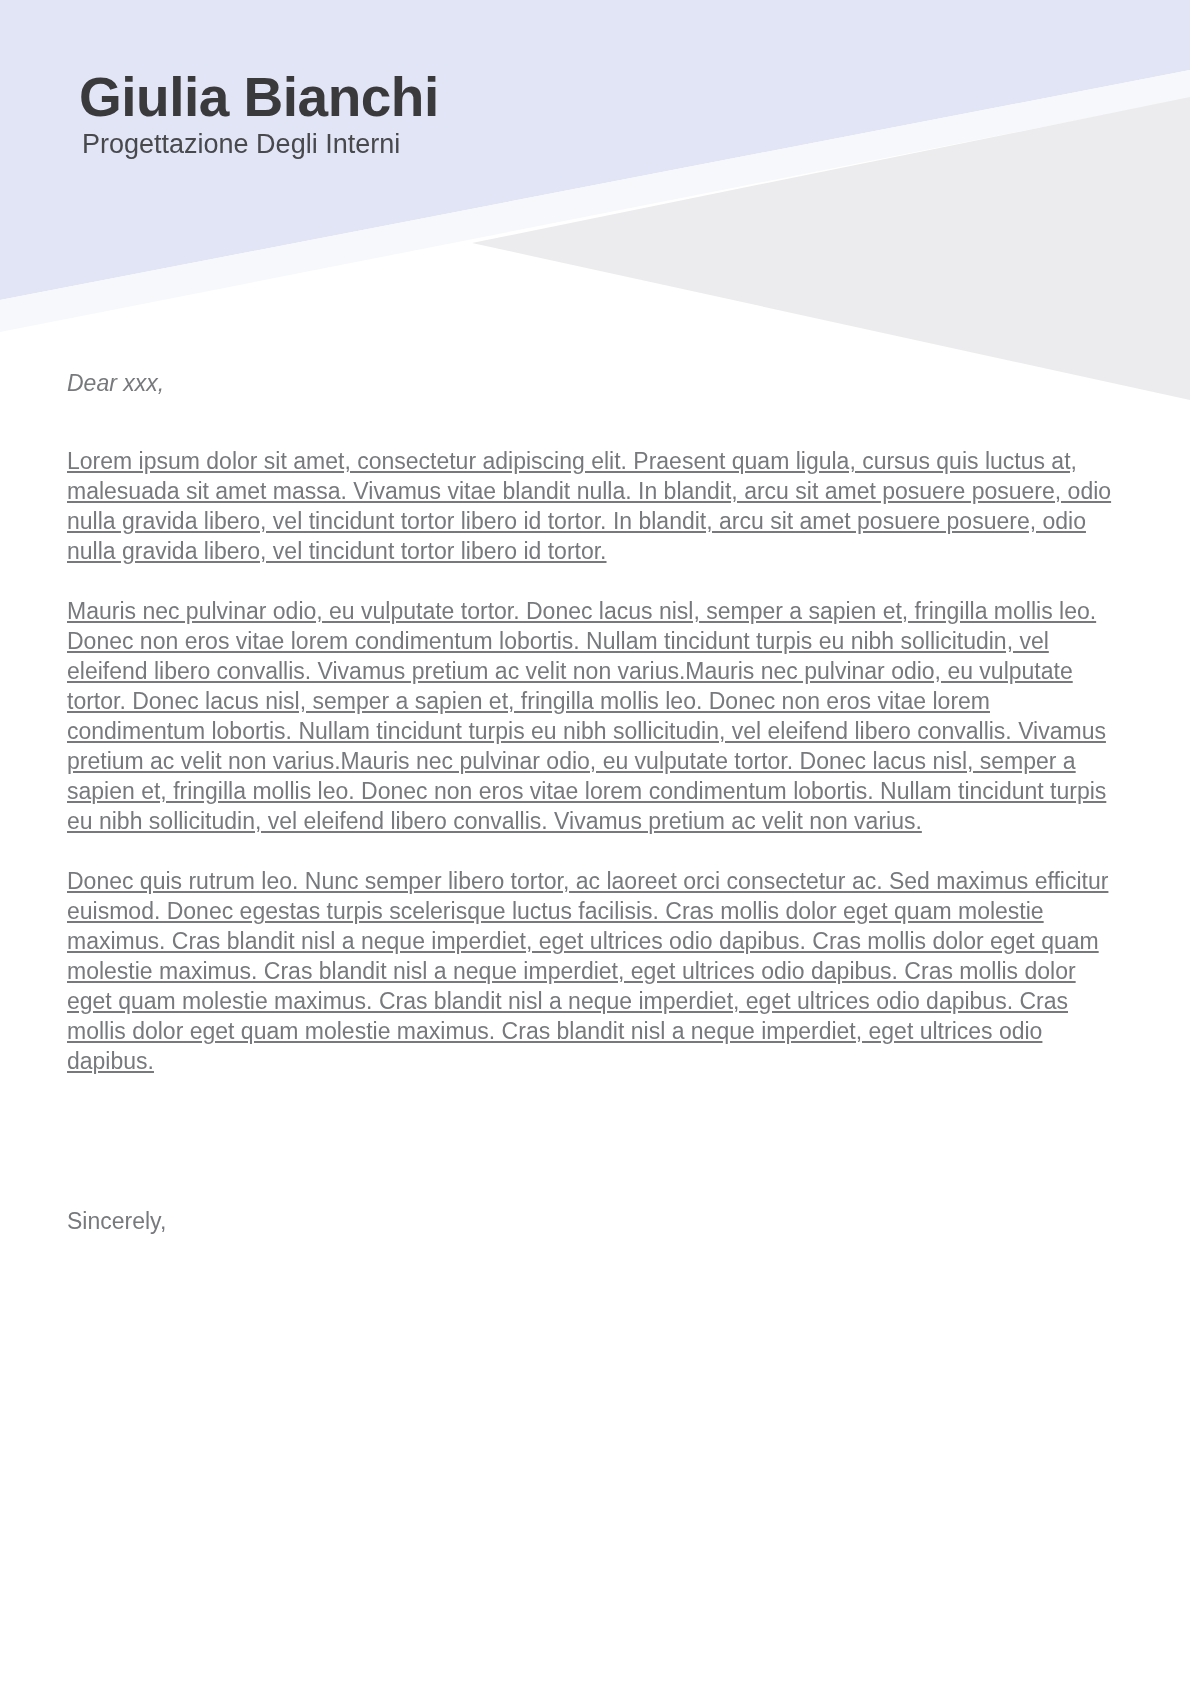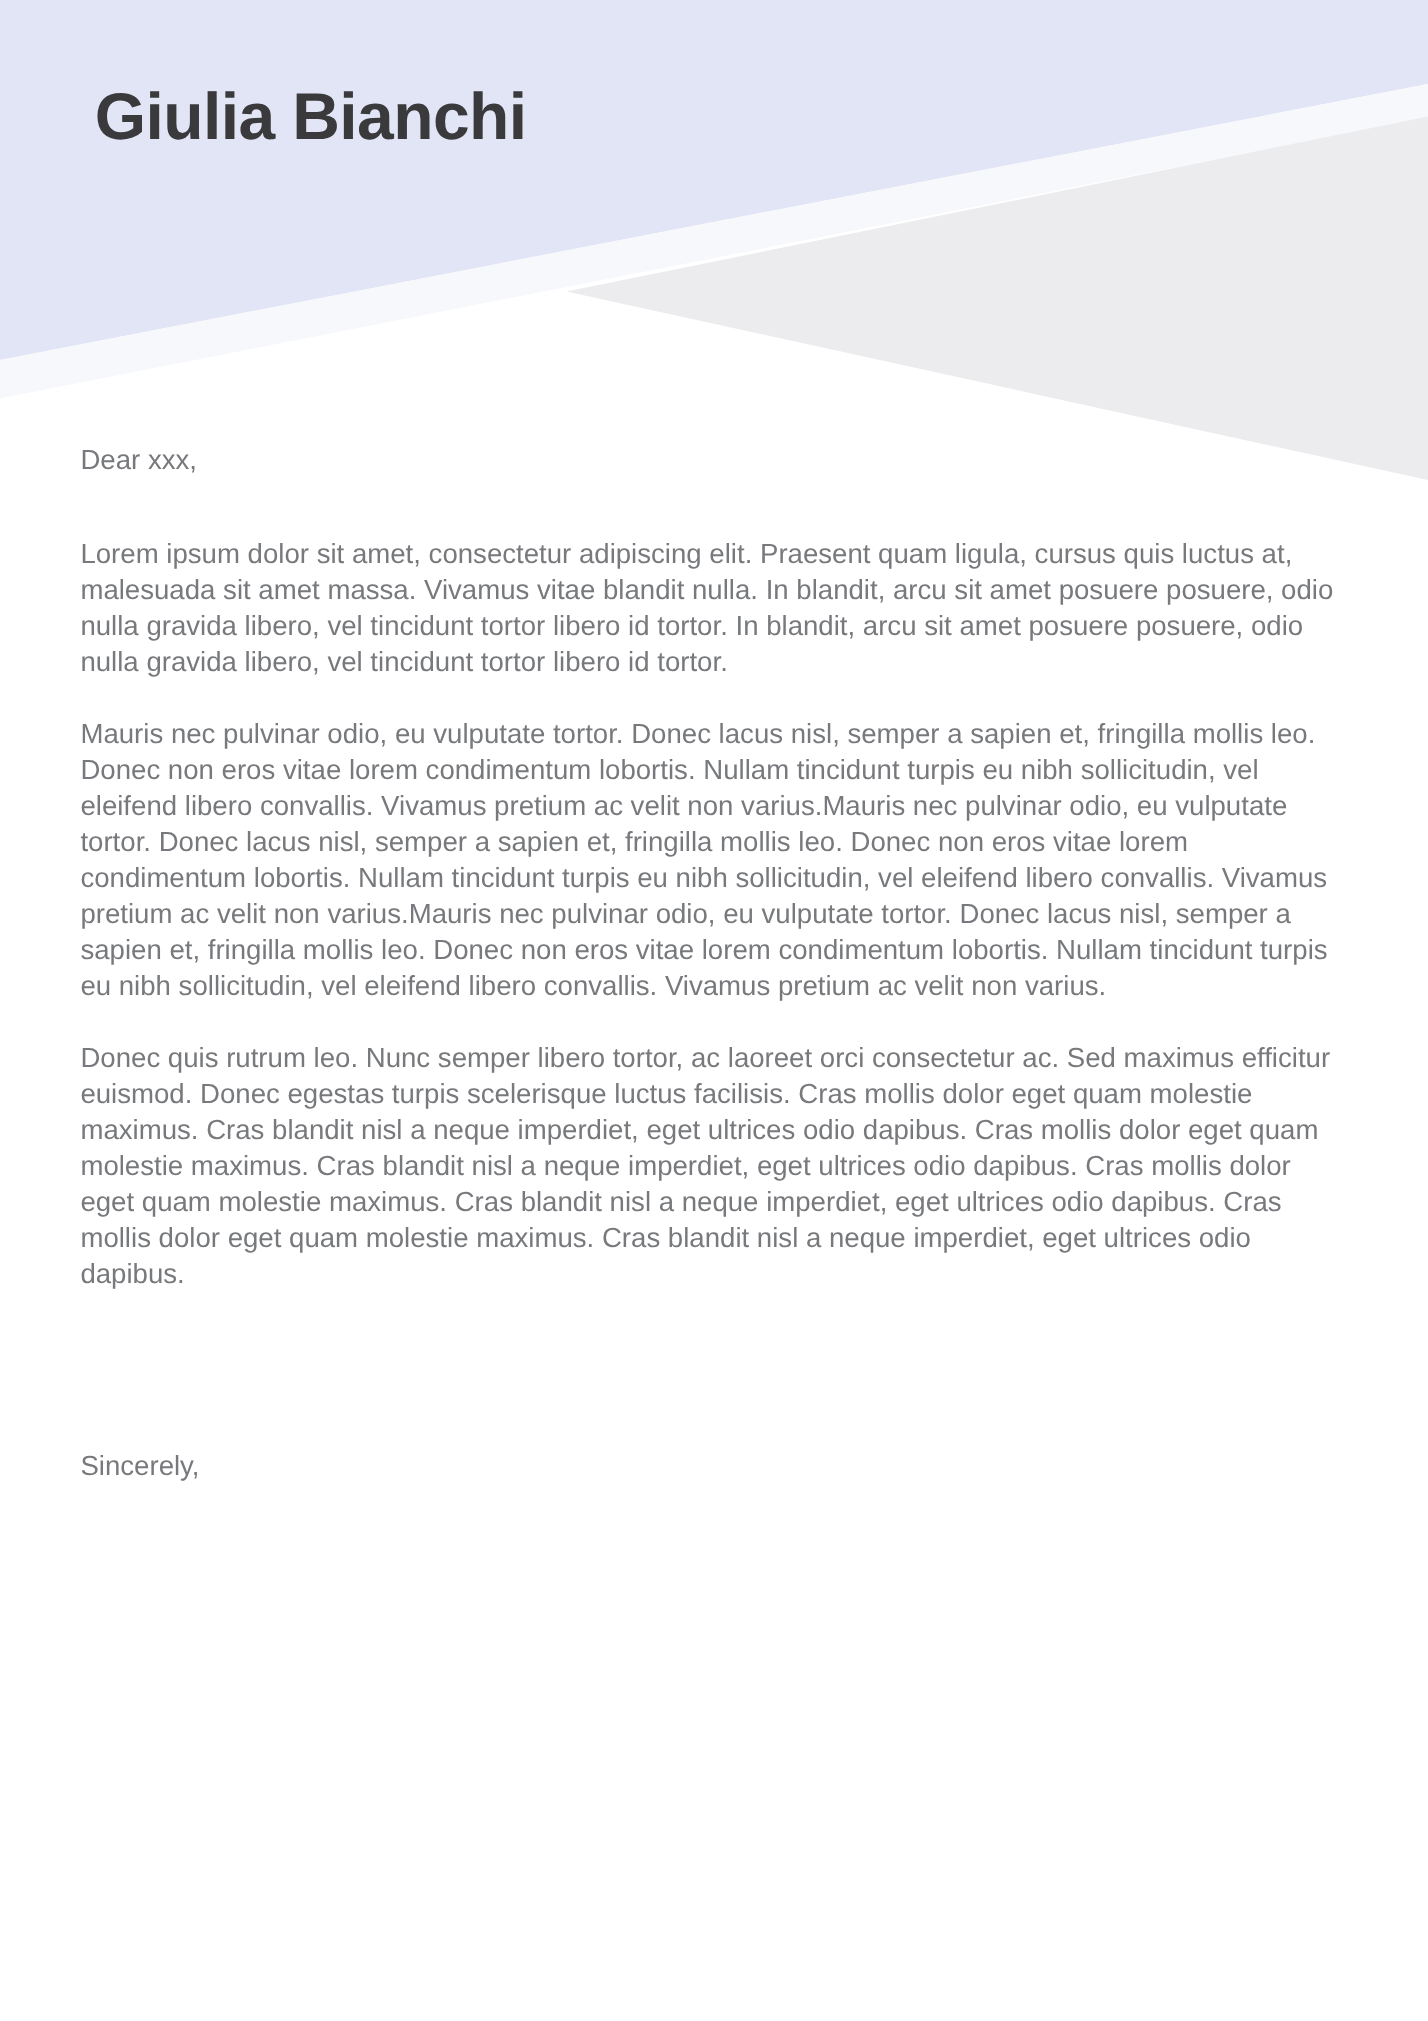--- a/index.html
+++ b/index.html
@@ -52,23 +52,25 @@
   .letter-body {
     position: absolute;
     left: 67px;
     top: 368px;
     width: 1048px;
     font-size: 23px;
     line-height: 30px;
   }
   .greeting {
     margin: 0 0 48px 0;
+    font-style: italic;
   }
   .paragraph {
     margin: 0 0 30px 0;
+    text-decoration: underline;
   }
   .closing {
     margin: 130px 0 0 0;
   }
   .signature {
     margin: 15px 0 0 0;
   }
 </style>
 </head>
 <body>
@@ -78,20 +80,21 @@
   <svg class="bg-shapes" viewBox="0 0 1190 1684" preserveAspectRatio="none">
     <polygon points="0,0 1190,0 1190,70 0,300" fill="#e2e5f6"></polygon>
     <polygon points="0,300 1190,70 1190,98 0,332" fill="#f7f8fb"></polygon>
     <polygon points="472,243 1190,97 1190,400" fill="#ececee"></polygon>
     <polygon points="0,1648 1190,1575 1190,1684 0,1684" fill="#edeffa"></polygon>
     <polygon points="0,1652 1190,1596 1190,1684 0,1684" fill="#e2e5f5"></polygon>
   </svg>
 
   <div class="header-name" style="color:#3a3a3c;">Giulia Bianchi</div>
 
+  <div class="header-subtitle" style="color:#47494c;">Progettazione Degli Interni</div>
 
 
   <div class="letter-body" style="color:#77797c;">
     <p class="greeting">Dear xxx,</p>
     <p class="paragraph">Lorem ipsum dolor sit amet, consectetur adipiscing elit. Praesent quam ligula, cursus quis luctus at, malesuada sit amet massa. Vivamus vitae blandit nulla. In blandit, arcu sit amet posuere posuere, odio nulla gravida libero, vel tincidunt tortor libero id tortor. In blandit, arcu sit amet posuere posuere, odio nulla gravida libero, vel tincidunt tortor libero id tortor.</p>
     <p class="paragraph">Mauris nec pulvinar odio, eu vulputate tortor. Donec lacus nisl, semper a sapien et, fringilla mollis leo. Donec non eros vitae lorem condimentum lobortis. Nullam tincidunt turpis eu nibh sollicitudin, vel eleifend libero convallis. Vivamus pretium ac velit non varius.Mauris nec pulvinar odio, eu vulputate tortor. Donec lacus nisl, semper a sapien et, fringilla mollis leo. Donec non eros vitae lorem condimentum lobortis. Nullam tincidunt turpis eu nibh sollicitudin, vel eleifend libero convallis. Vivamus pretium ac velit non varius.Mauris nec pulvinar odio, eu vulputate tortor. Donec lacus nisl, semper a sapien et, fringilla mollis leo. Donec non eros vitae lorem condimentum lobortis. Nullam tincidunt turpis eu nibh sollicitudin, vel eleifend libero convallis. Vivamus pretium ac velit non varius.</p>
     <p class="paragraph">Donec quis rutrum leo. Nunc semper libero tortor, ac laoreet orci consectetur ac. Sed maximus efficitur euismod. Donec egestas turpis scelerisque luctus facilisis. Cras mollis dolor eget quam molestie maximus. Cras blandit nisl a neque imperdiet, eget ultrices odio dapibus. Cras mollis dolor eget quam molestie maximus. Cras blandit nisl a neque imperdiet, eget ultrices odio dapibus. Cras mollis dolor eget quam molestie maximus. Cras blandit nisl a neque imperdiet, eget ultrices odio dapibus. Cras mollis dolor eget quam molestie maximus. Cras blandit nisl a neque imperdiet, eget ultrices odio dapibus.</p>
     <p class="closing">Sincerely,</p>
     <p class="signature">Giulia Bianchi</p>
   </div>

